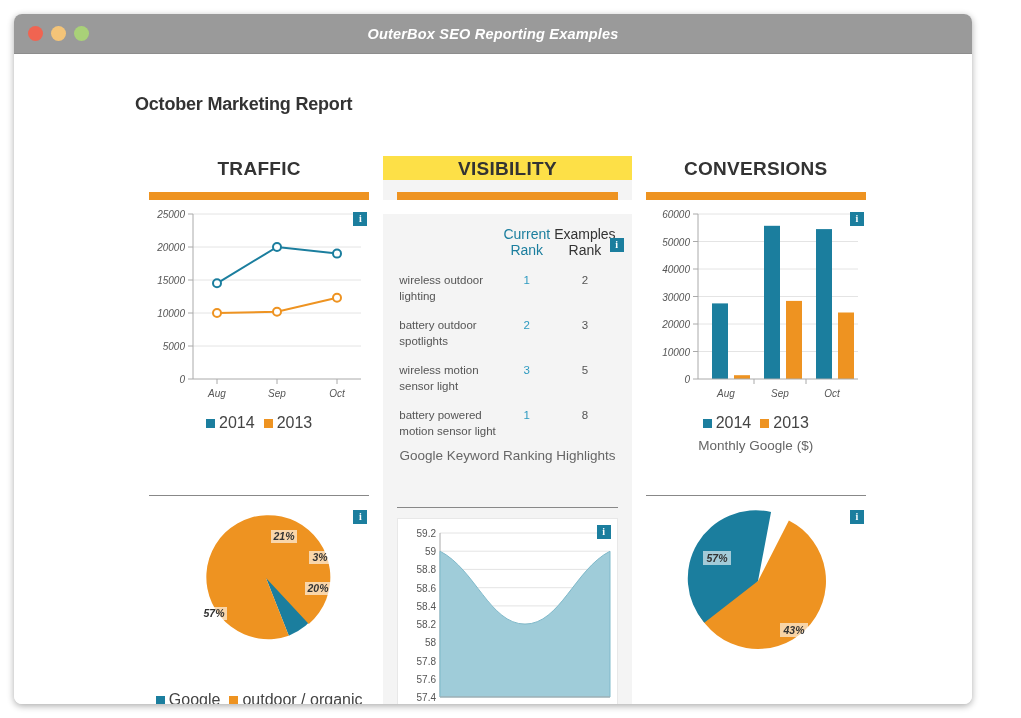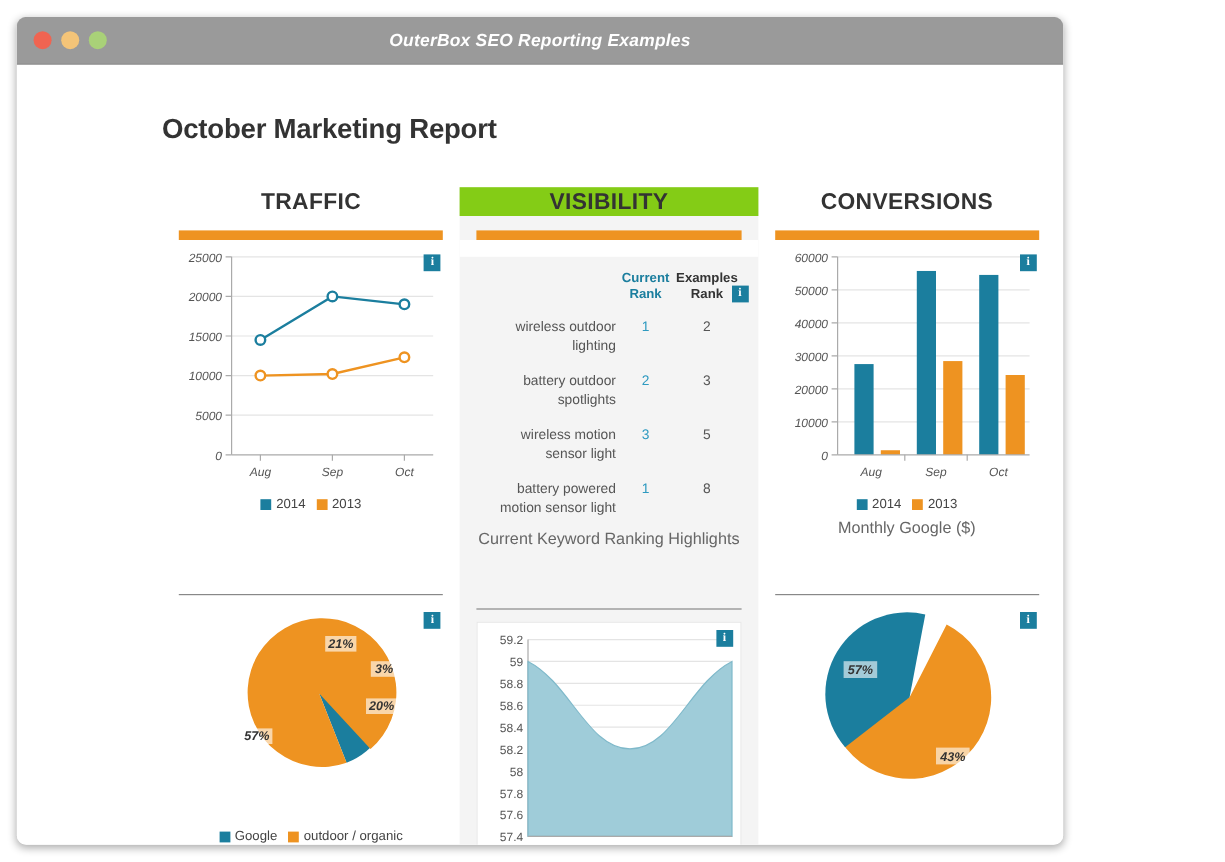--- a/index.html
+++ b/index.html
@@ -10,21 +10,21 @@
     background: #ffffff;
     font-family: "Liberation Sans", sans-serif;
     overflow: hidden;
   }
 
   
   .window {
     position: absolute;
     left: 14px;
     top: 14px;
-    width: 872px;
+    width: 958px;
     height: 690px;
     border-radius: 8px;
     background: #ffffff;
     box-shadow: 0 2px 7px rgba(0,0,0,0.33);
     overflow: hidden;
   }
   .titlebar {
     position: relative;
     height: 40px;
     background: #9a9a9a;
@@ -47,21 +47,21 @@
     color: #ffffff;
     letter-spacing: .2px;
   }
 
   .content { position: relative; height: 650px; background: #fff; }
 
   .report-title {
     position: absolute;
     left: 121px;
     top: 40px;
-    font-size: 23px;
+    font-size: 18px;
     font-weight: bold;
     color: #333333;
     letter-spacing: -.2px;
   }
 
   
   .columns {
     position: absolute;
     left: 121px;
     top: 102px;
@@ -121,46 +121,45 @@
   .chart svg { display: block; }
   .tick-label { font-size: 10px; fill: #555555; font-family: "Liberation Sans", sans-serif; }
   .gridline { stroke: #e4e4e4; stroke-width: 1; }
   .axisline { stroke: #aaaaaa; stroke-width: 1; }
 
   .legend {
     display: flex;
     justify-content: center;
     gap: 9px;
     margin-top: 2px;
-    font-size: 11px;
+    font-size: 16px;
     color: #444444;
   }
   .legend-item { display: flex; align-items: center; gap: 4px; }
   .swatch { width: 9px; height: 9px; display: inline-block; }
 
   
   .rank-table { width: 100%; border-collapse: collapse; margin-top: 12px; }
   .rank-table th {
-    font-size: 11px;
-    font-weight: bold;
+    font-size: 14px;
+    font-weight: normal;
     color: #1b7e9e;
     text-align: center;
     padding: 0 2px 8px 2px;
     vertical-align: bottom;
     line-height: 1.15;
   }
   .rank-table th.kw { width: 118px; }
   .rank-table th.ini { color: #333333; }
   .rank-table td {
     font-size: 11.5px;
     color: #555555;
     padding: 7px 2px;
     vertical-align: top;
     line-height: 1.35;
-    text-align: right;
   }
   .rank-table td.cur { color: #2e9ac0; text-align: center; }
   .rank-table td.ini { color: #555555; text-align: center; }
 
   .mid-caption {
     text-align: center;
     font-size: 13.5px;
     color: #666666;
     margin-top: 2px;
   }
@@ -298,21 +297,21 @@
             </span>
             <span class="legend-item">
               <span class="swatch" style="background:#ee9321"></span>
               <span>outdoor / organic</span>
             </span>
           </div>
         </div>
       </div>
 
       <div class="col mid">
-        <div class="col-head" style="background:#84cc16; padding-bottom:0">VISIBILITY</div>
+        <div class="col-head" style="background:#fde047; padding-bottom:0">VISIBILITY</div>
         <div class="col-rule" style="background:#ee9321"></div>
         <div style="height:14px; background:#ffffff"></div>
 
         <div class="panel top" style="height:281px">
           <div class="info-badge" style="right:8px; top:12px;">i</div>
           <table class="rank-table">
             <thead>
               <tr>
                 <th class="kw"></th>
                 <th>Current Rank</th>
@@ -335,21 +334,21 @@
                 <td class="cur">3</td>
                 <td class="ini">5</td>
               </tr>
               <tr>
                 <td>battery powered motion sensor light</td>
                 <td class="cur">1</td>
                 <td class="ini">8</td>
               </tr>
             </tbody>
           </table>
-          <div class="mid-caption">Current Keyword Ranking Highlights</div>
+          <div class="mid-caption">Google Keyword Ranking Highlights</div>
         </div>
 
         <div class="divider"></div>
 
         <div class="panel bottom">
           <div class="area-card">
             <div class="info-badge" style="right:6px; top:6px;">i</div>
             <svg width="218" height="210" viewBox="0 0 218 210">
 
               <line class="gridline" x1="42" y1="14" x2="212" y2="14"></line>

